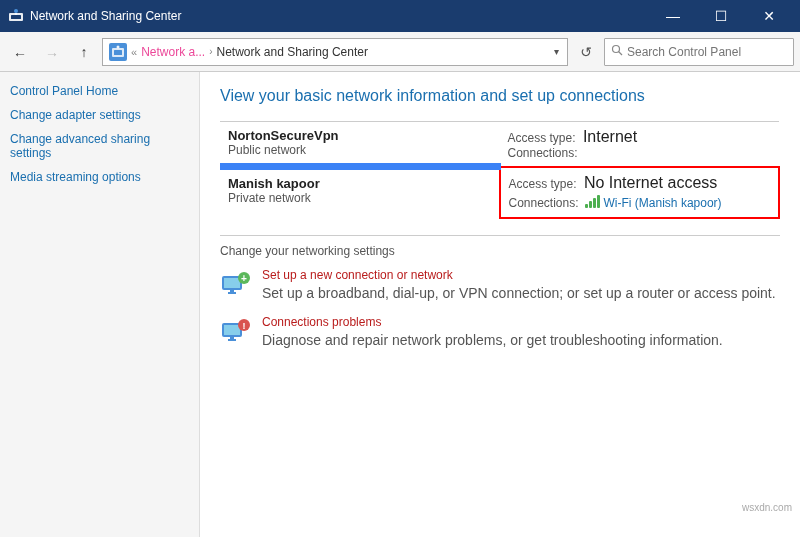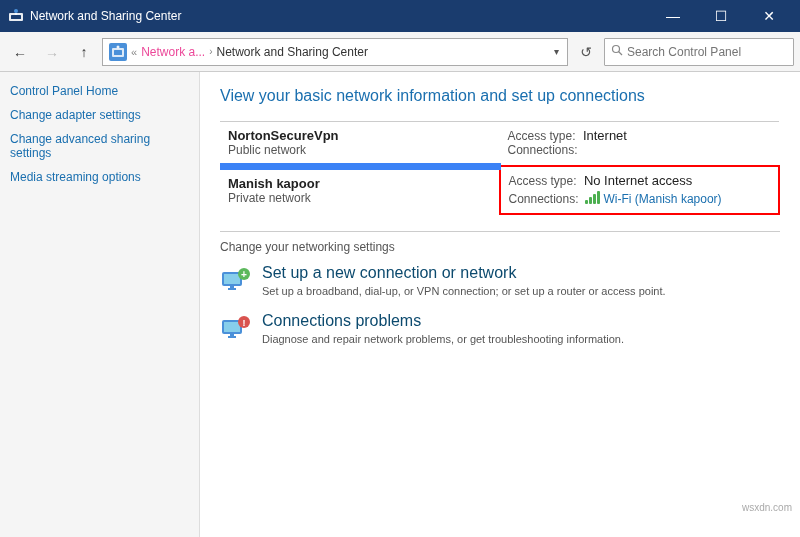--- a/index.html
+++ b/index.html
@@ -140,40 +140,40 @@
     .networks-table td {
       vertical-align: top;
       padding: 6px 8px;
       border-top: 7px solid #3b82f6;
       font-size: 12px;
     }
     .networks-table tr:first-child td { border-top: 1px solid #ccc; }
     .network-name { font-weight: bold; font-size: 13px; color: #222; }
     .network-type { color: #555; font-size: 12px; }
     .access-label { color: #555; font-size: 12px; }
-    .access-value { color: #222; font-size: 13px; }
+    .access-value { color: #222; font-size: 16px; }
 
     
     .highlighted-row td.right-cell {
       border: 2px solid red;
       padding: 6px 8px;
     }
     .wifi-link { color: #1a6faf; cursor: pointer; text-decoration: none; font-size: 12px; }
     .wifi-icon-bars {
       display: inline-flex; align-items: flex-end; gap: 1px; margin-right: 2px;
     }
     .wifi-bar { background: #4caf50; display: inline-block; width: 3px; border-radius: 1px; }
 
     
     .settings-section { margin-top: 10px; }
     .settings-title { font-size: 12px; color: #555; margin-bottom: 10px; border-top: 1px solid #ccc; padding-top: 8px; }
     .settings-item { display: flex; align-items: flex-start; gap: 10px; margin-bottom: 12px; }
     .settings-item-text { }
-    .settings-item-link { color: #0c4a6e; font-size: 16px; cursor: pointer; display: block; margin-bottom: 2px; }
-    .settings-item-desc { font-size: 11px; color: #555; line-height: 1.4; }
+    .settings-item-link { color: #b91c1c; font-size: 12px; cursor: pointer; display: block; margin-bottom: 2px; }
+    .settings-item-desc { font-size: 14px; color: #555; line-height: 1.4; }
 
     
     .watermark {
       position: absolute;
       bottom: 24px; right: 8px;
       font-size: 10px; color: #aaa;
     }
 
     
     .net-icon {

